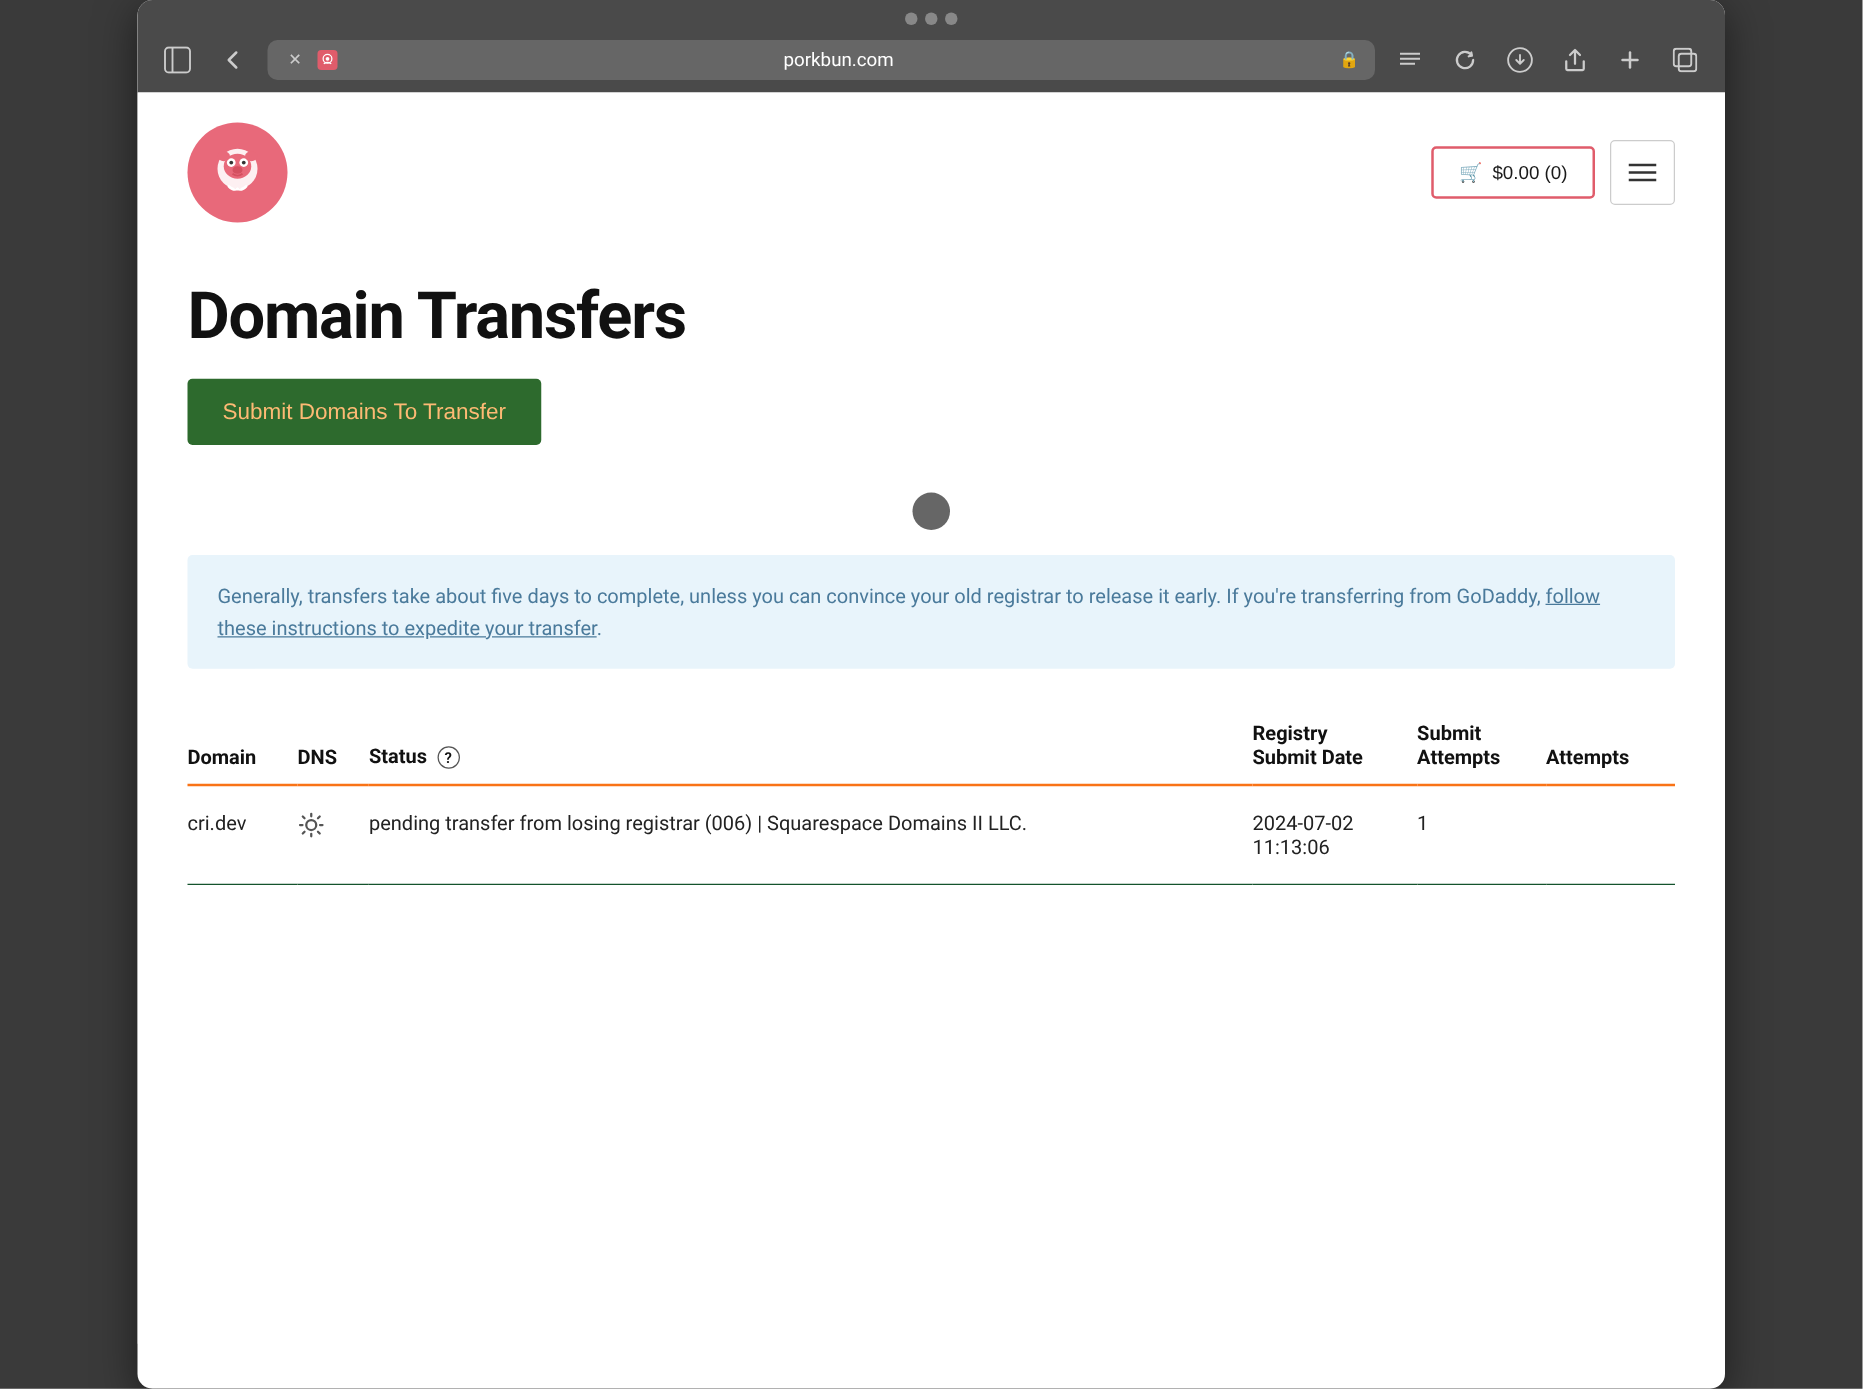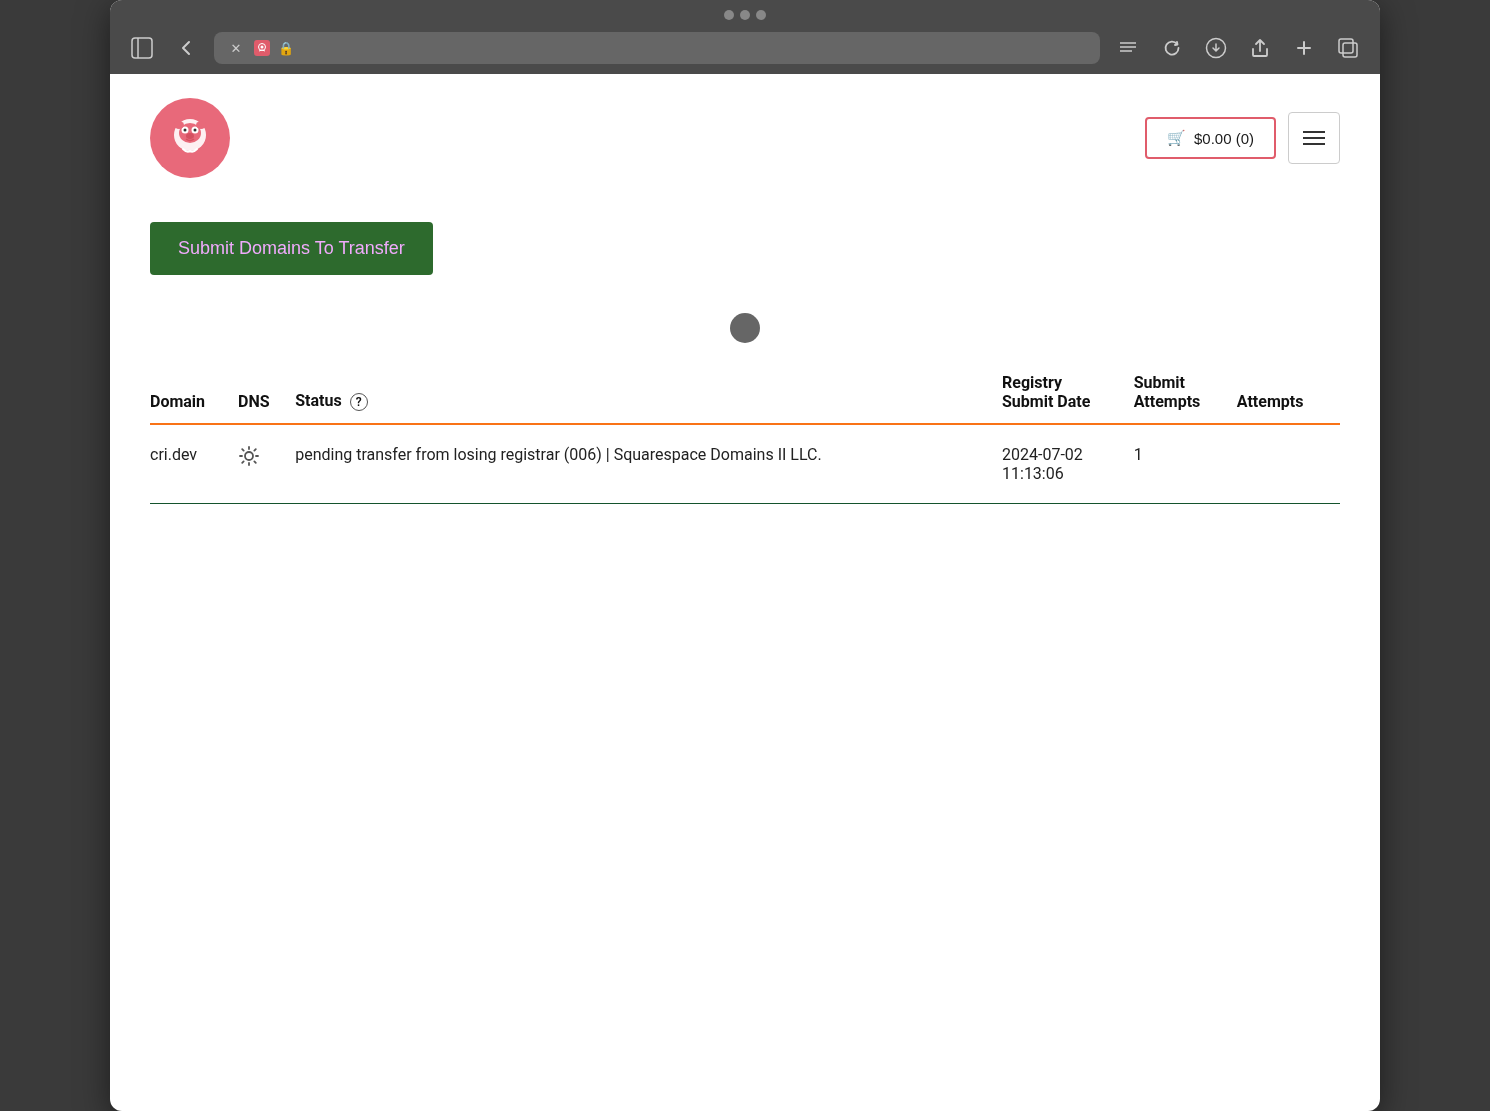--- a/index.html
+++ b/index.html
@@ -194,21 +194,21 @@
     .page-title {
       font-size: 52px;
       font-weight: 700;
       color: #111;
       margin-bottom: 20px;
       letter-spacing: -1px;
     }
 
     .submit-btn {
       background: #2d6a2d;
-      color: #f0abfc;
+      color: #fdba74;
       border: none;
       padding: 16px 28px;
       border-radius: 4px;
       font-size: 18px;
       cursor: pointer;
       font-weight: 500;
       margin-bottom: 28px;
     }
 
     .spinner-container {
@@ -312,20 +312,21 @@
       </div>
       <div class="browser-address-bar">
         <span class="browser-icon-btn" style="width:20px;height:20px;color:#ccc;font-size:13px;">✕</span>
         <div class="favicon">
           <svg width="12" height="12" viewBox="0 0 12 12" fill="white">
             <circle cx="6" cy="5" r="3.5" stroke="white" stroke-width="1" fill="none"></circle>
             <circle cx="6" cy="5" r="1.5" fill="white"></circle>
             <path d="M3 9 Q6 7 9 9" stroke="white" stroke-width="1" fill="none"></path>
           </svg>
         </div>
+        <span class="browser-address-text">porkbun.com</span>
         <span class="lock-icon">🔒</span>
       </div>
       <div class="browser-icon-btn">
         <svg width="20" height="16" viewBox="0 0 20 16" fill="none">
           <line x1="2" y1="3" x2="18" y2="3" stroke="#ccc" stroke-width="1.5"></line>
           <line x1="2" y1="7" x2="18" y2="7" stroke="#ccc" stroke-width="1.5"></line>
           <line x1="2" y1="11" x2="14" y2="11" stroke="#ccc" stroke-width="1.5"></line>
         </svg>
       </div>
       <div class="browser-icon-btn">
@@ -388,27 +389,31 @@
         </button>
         <button class="menu-button">
           <span class="hamburger-line"></span>
           <span class="hamburger-line"></span>
           <span class="hamburger-line"></span>
         </button>
       </div>
     </div>
 
     <div class="main-content">
+      <h1 class="page-title">Domain Transfers</h1>
 
       <button class="submit-btn">Submit Domains To Transfer</button>
 
       <div class="spinner-container">
         <div class="spinner"></div>
       </div>
 
+      <div class="info-box">
+        <span>Generally, transfers take about five days to complete, unless you can convince your old registrar to release it early. If you're transferring from GoDaddy, </span><a href="#">follow these instructions to expedite your transfer</a><span>.</span>
+      </div>
 
       <table class="transfers-table">
         <thead>
           <tr>
             <th>Domain</th>
             <th>DNS</th>
             <th>
               Status <span class="question-mark">?</span>
             </th>
             <th>Registry<br>Submit Date</th>

